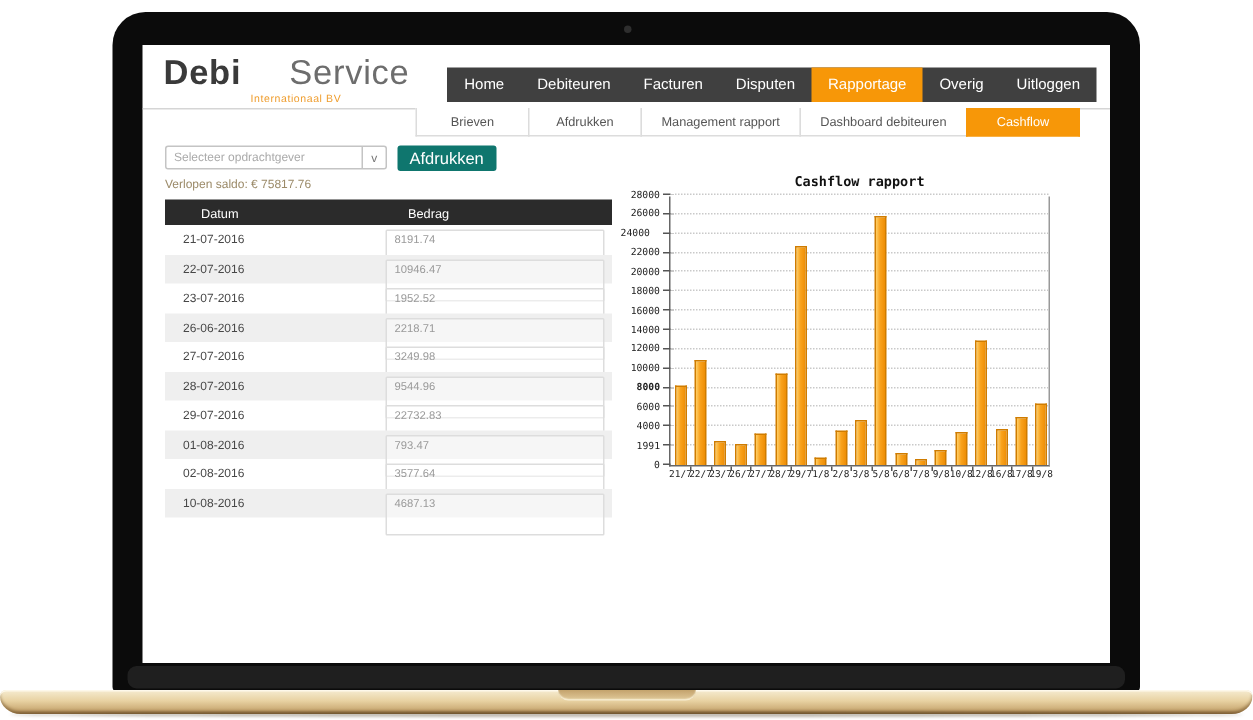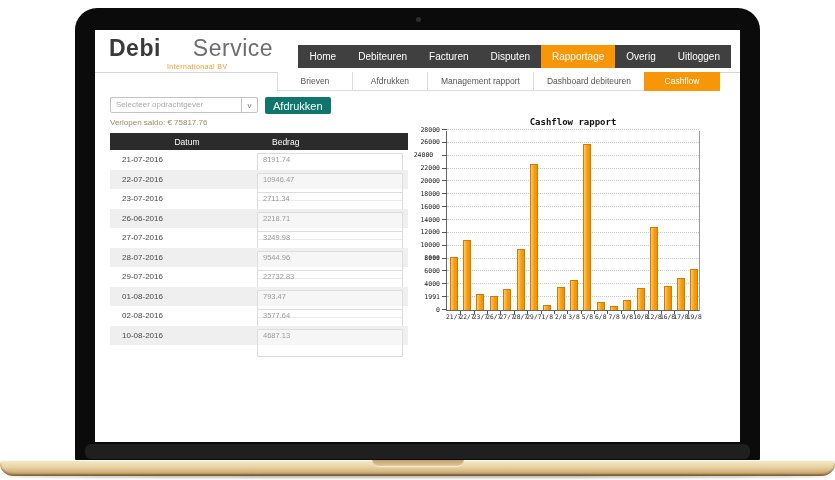--- a/index.html
+++ b/index.html
@@ -39,21 +39,21 @@
   .select { position:absolute; left:15px; top:67px; width:148px; height:16px; border:1px solid #c4c4c4; border-radius:2px; background:#fff; display:flex; }
   .select .ph { flex:1; font-size:8px; color:#aaaaaa; line-height:14px; padding-left:5px; overflow:hidden; }
   .select .arrow { width:16px; border-left:1px solid #c4c4c4; font-size:8px; color:#777; display:flex; align-items:center; justify-content:center; }
   .print-btn { position:absolute; left:170px; top:67px; height:17px; padding:0 8px; background:#0f766e; color:#fff; font-size:11px;
                border:none; border-radius:2px; display:flex; align-items:center; cursor:pointer; }
   .saldo { position:absolute; left:15px; top:88px; font-size:8px; color:#9b8a68; }
 
   
   .table { position:absolute; left:15px; top:103px; width:298px; }
   .thead { display:flex; background:#2b2b2b; color:#fff; height:17px; font-size:8.5px; align-items:center; }
-  .thead .h1 { width:143px; padding-left:11px;text-align:center; }
+  .thead .h1 { width:143px; padding-left:24px; }
   .thead .h2 { flex:1; padding-left:19px; }
   .trow { position:relative; height:19.5px; display:flex; align-items:center; }
   .trow:nth-child(even) { background:#efefef; }
   .trow .datum { width:143px; padding-left:12px; font-size:8px; color:#474747; }
   .trow .bedrag-box { position:absolute; left:147px; top:3px; width:146px; height:28px; border:1px solid #dddddd; border-radius:1px;
                       font-size:7.5px; color:#9a9a9a; line-height:11px; padding-left:5px; background:rgba(255,255,255,.45); }
 
   
   .chart-title { position:absolute; left:351px; top:87px; width:254px; text-align:center;
                  font-family:"DejaVu Sans Mono", monospace; font-weight:bold; font-size:9px; color:#111; }
@@ -119,21 +119,21 @@
           <div class="trow">
             <div class="datum">21-07-2016</div>
             <div class="bedrag-box">8191.74</div>
           </div>
           <div class="trow">
             <div class="datum">22-07-2016</div>
             <div class="bedrag-box">10946.47</div>
           </div>
           <div class="trow">
             <div class="datum">23-07-2016</div>
-            <div class="bedrag-box">2711.34</div>
+            <div class="bedrag-box">1952.52</div>
           </div>
           <div class="trow">
             <div class="datum">26-06-2016</div>
             <div class="bedrag-box">2218.71</div>
           </div>
           <div class="trow">
             <div class="datum">27-07-2016</div>
             <div class="bedrag-box">3249.98</div>
           </div>
           <div class="trow">

